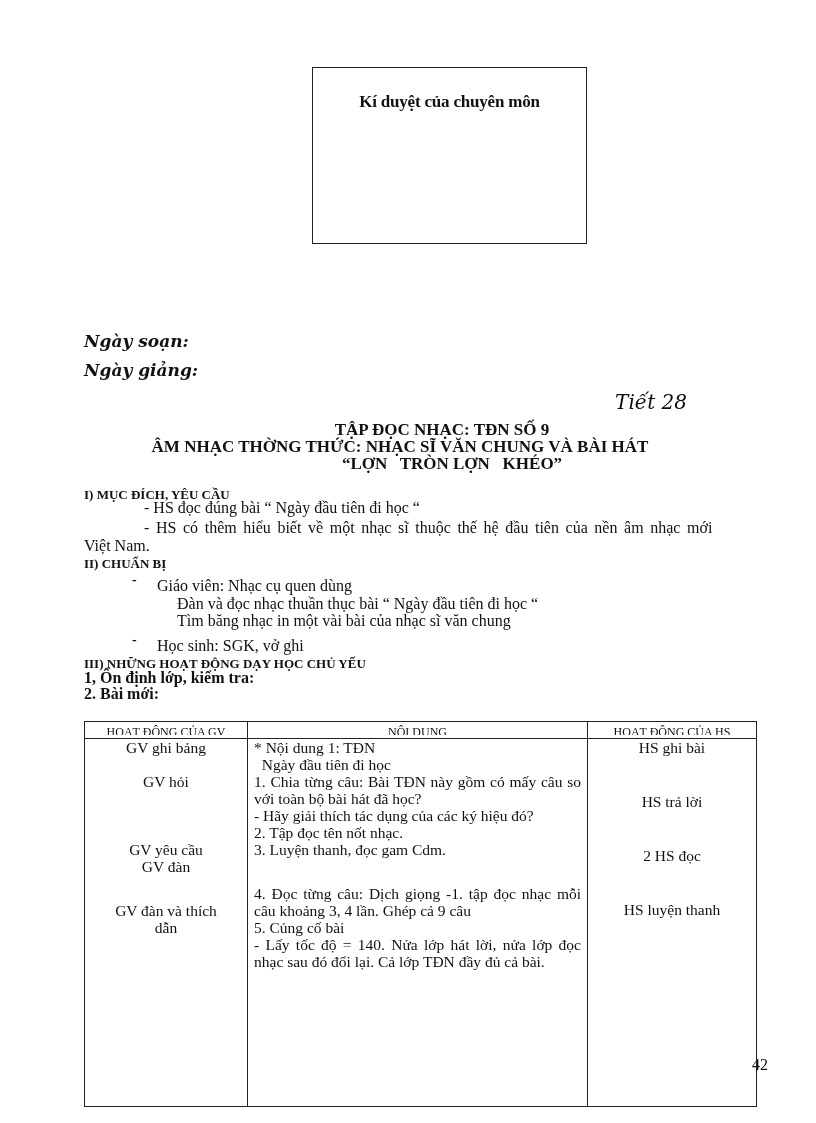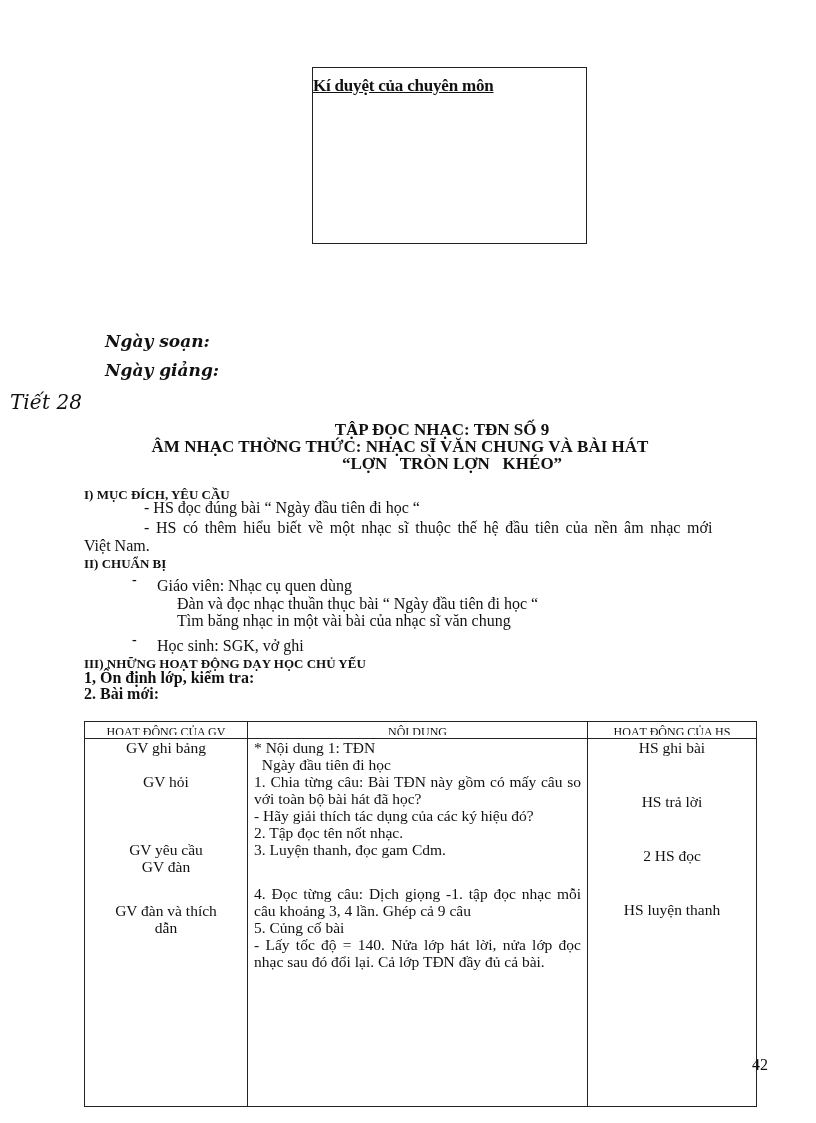--- a/index.html
+++ b/index.html
@@ -1,23 +1,23 @@
 <!DOCTYPE html>
 <html><head>
 <meta charset="utf-8">
 <style>
   html, body { margin: 0; padding: 0; background: #ffffff; }
   body { width: 816px; height: 1123px; position: relative; overflow: hidden;
          font-family: "Liberation Serif", "DejaVu Serif", serif; color: #111; }
   .abs { position: absolute; }
   .approval-box { left: 312px; top: 67px; width: 275px; height: 177px;
                   border: 1px solid #222; box-sizing: border-box; }
-  .approval-title { font-weight: bold; font-size: 17px; margin-top: 8px; letter-spacing: -0.2px; text-decoration: underline; }
-  .script { font-family: "DejaVu Serif", serif; font-style: italic; font-weight: bold; font-size: 17px; margin-left: 21px; }
-  .lesson-no { left: 10px; width: 687px; top: 390px; text-align: left;
+  .approval-title { text-align: center; font-weight: bold; font-size: 17px; margin-top: 24px; letter-spacing: -0.2px; }
+  .script { font-family: "DejaVu Serif", serif; font-style: italic; font-weight: bold; font-size: 17px; }
+  .lesson-no { left: 0; width: 687px; top: 390px; text-align: right;
                font-family: "DejaVu Serif", serif; font-style: italic; font-size: 20px; }
   .title-line { left: 0; width: 816px; text-align: center; font-weight: bold; font-size: 17px; line-height: 17px; }
   .txt { font-size: 16px; line-height: 17px; white-space: nowrap; }
   .bold-sm { font-weight: bold; font-size: 13px; line-height: 14px; }
   .bold-md { font-weight: bold; font-size: 16px; line-height: 16px; }
   .dash { font-size: 14px; font-weight: bold; }
   table.lesson { position: absolute; left: 84px; top: 721px; width: 672px;
                  border-collapse: collapse; table-layout: fixed; font-size: 15.5px; }
   table.lesson td, table.lesson th { border: 1px solid #222; vertical-align: top; padding: 0 6px; }
   table.lesson th { height: 13px; font-size: 12px; font-weight: normal; line-height: 14px;

